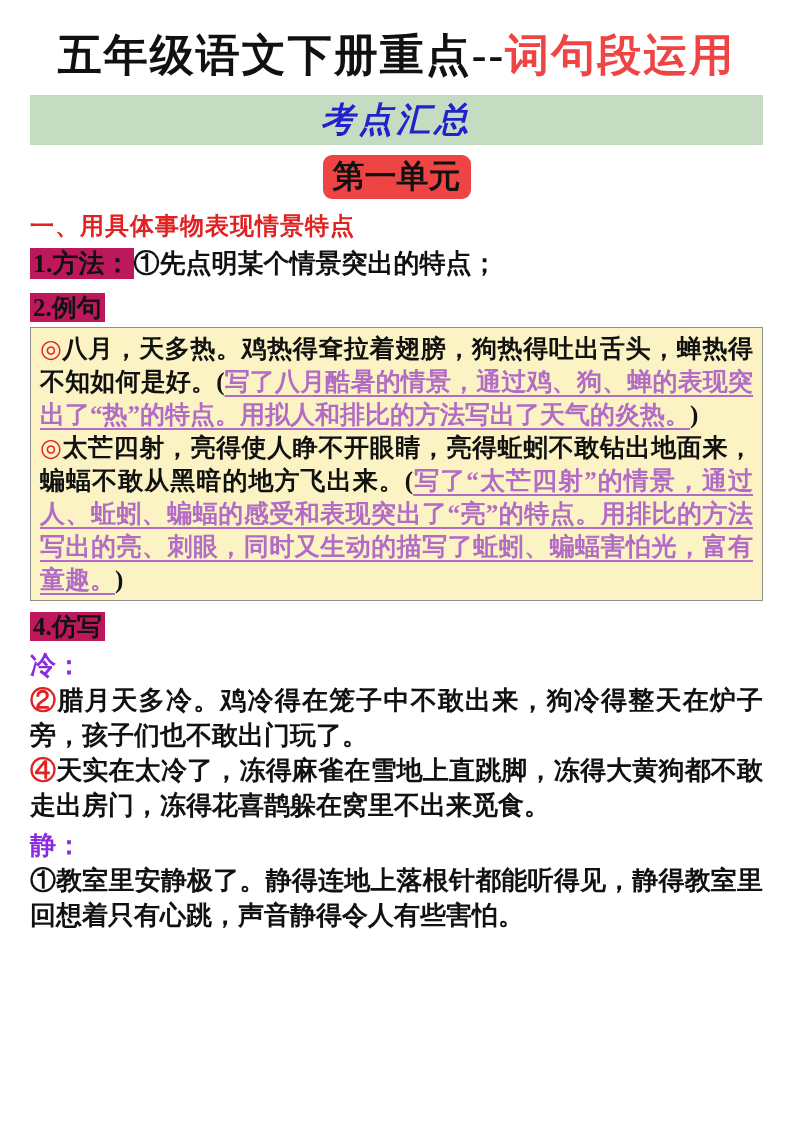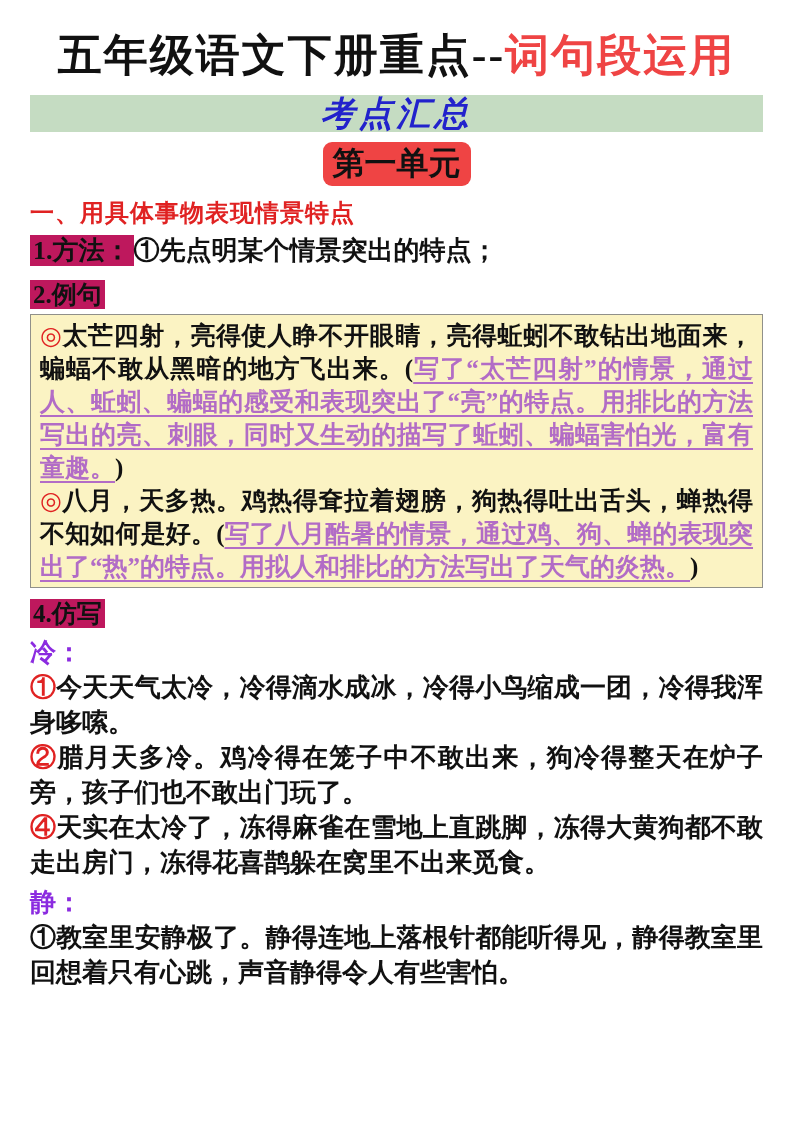--- a/index.html
+++ b/index.html
@@ -26,21 +26,21 @@
     font-weight: bold;
     letter-spacing: 2px;
     line-height: 52px;
     white-space: nowrap;
   }
   .doc-title .accent { color: #ef4444; }
 
   
   .banner {
     margin-top: 13px;
-    height: 37px;
+    height: 50px;
     background: #c5dcc2;
     display: flex;
     align-items: center;
     justify-content: center;
   }
   .banner .banner-text {
     font-size: 34px;
     font-weight: bold;
     font-style: italic;
     color: #2222cc;
@@ -150,34 +150,33 @@
   <div class="method">
     <div><span class="green-label">1.方法：</span><span>①先点明某个情景突出的特点；</span></div>
   </div>
 
   <div class="label-row">
     <span class="green-label">2.例句</span>
   </div>
 
   <div class="example-box">
     <p>
-      <span class="marker">◎</span><span>太芒四射，亮得使人睁不开眼睛，亮得蚯蚓不敢钻出地面来，蝙蝠不敢从黑暗的地方飞出来。</span><span>(</span><span class="annotation">写了“太芒四射”的情景，通过人、蚯蚓、蝙蝠的感受和表现突出了“亮”的特点。用排比的方法写出的亮、刺眼，同时又生动的描写了蚯蚓、蝙蝠害怕光，富有童趣。</span><span>)</span>
+      <span class="marker">◎</span><span>八月，天多热。鸡热得耷拉着翅膀，狗热得吐出舌头，蝉热得不知如何是好。</span><span>(</span><span class="annotation">写了八月酷暑的情景，通过鸡、狗、蝉的表现突出了“热”的特点。用拟人和排比的方法写出了天气的炎热。</span><span>)</span>
     </p>
     <p>
-      <span class="marker">◎</span><span>八月，天多热。鸡热得耷拉着翅膀，狗热得吐出舌头，蝉热得不知如何是好。</span><span>(</span><span class="annotation">写了八月酷暑的情景，通过鸡、狗、蝉的表现突出了“热”的特点。用拟人和排比的方法写出了天气的炎热。</span><span>)</span>
+      <span class="marker">◎</span><span>太芒四射，亮得使人睁不开眼睛，亮得蚯蚓不敢钻出地面来，蝙蝠不敢从黑暗的地方飞出来。</span><span>(</span><span class="annotation">写了“太芒四射”的情景，通过人、蚯蚓、蝙蝠的感受和表现突出了“亮”的特点。用排比的方法写出的亮、刺眼，同时又生动的描写了蚯蚓、蝙蝠害怕光，富有童趣。</span><span>)</span>
     </p>
   </div>
 
   <div class="label-row">
     <span class="green-label">4.仿写</span>
   </div>
 
   <div class="sub-label">冷：</div>
 
-  <p class="item"><span class="num-red">①</span><span>今天天气太冷，冷得滴水成冰，冷得小鸟缩成一团，冷得我浑身哆嗦。</span></p>
   <p class="item"><span class="num-red">②</span><span>腊月天多冷。鸡冷得在笼子中不敢出来，狗冷得整天在炉子旁，孩子们也不敢出门玩了。</span></p>
   <p class="item"><span class="num-red">④</span><span>天实在太冷了，冻得麻雀在雪地上直跳脚，冻得大黄狗都不敢走出房门，冻得花喜鹊躲在窝里不出来觅食。</span></p>
 
   <div class="sub-label">静：</div>
 
   <p class="item"><span class="num-black">①</span><span>教室里安静极了。静得连地上落根针都能听得见，静得教室里回想着只有心跳，声音静得令人有些害怕。</span></p>
 
 </div>
 
 </body></html>

